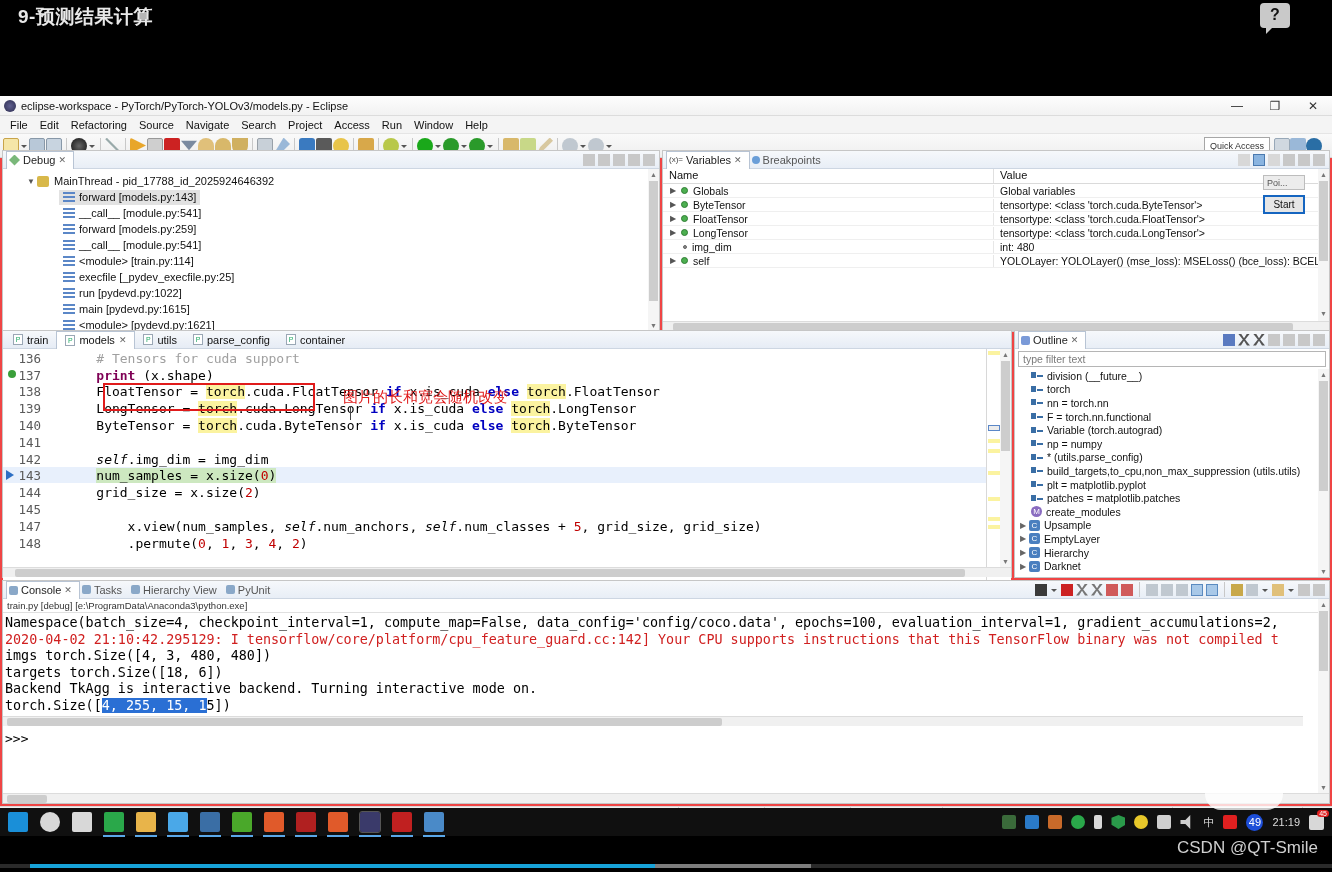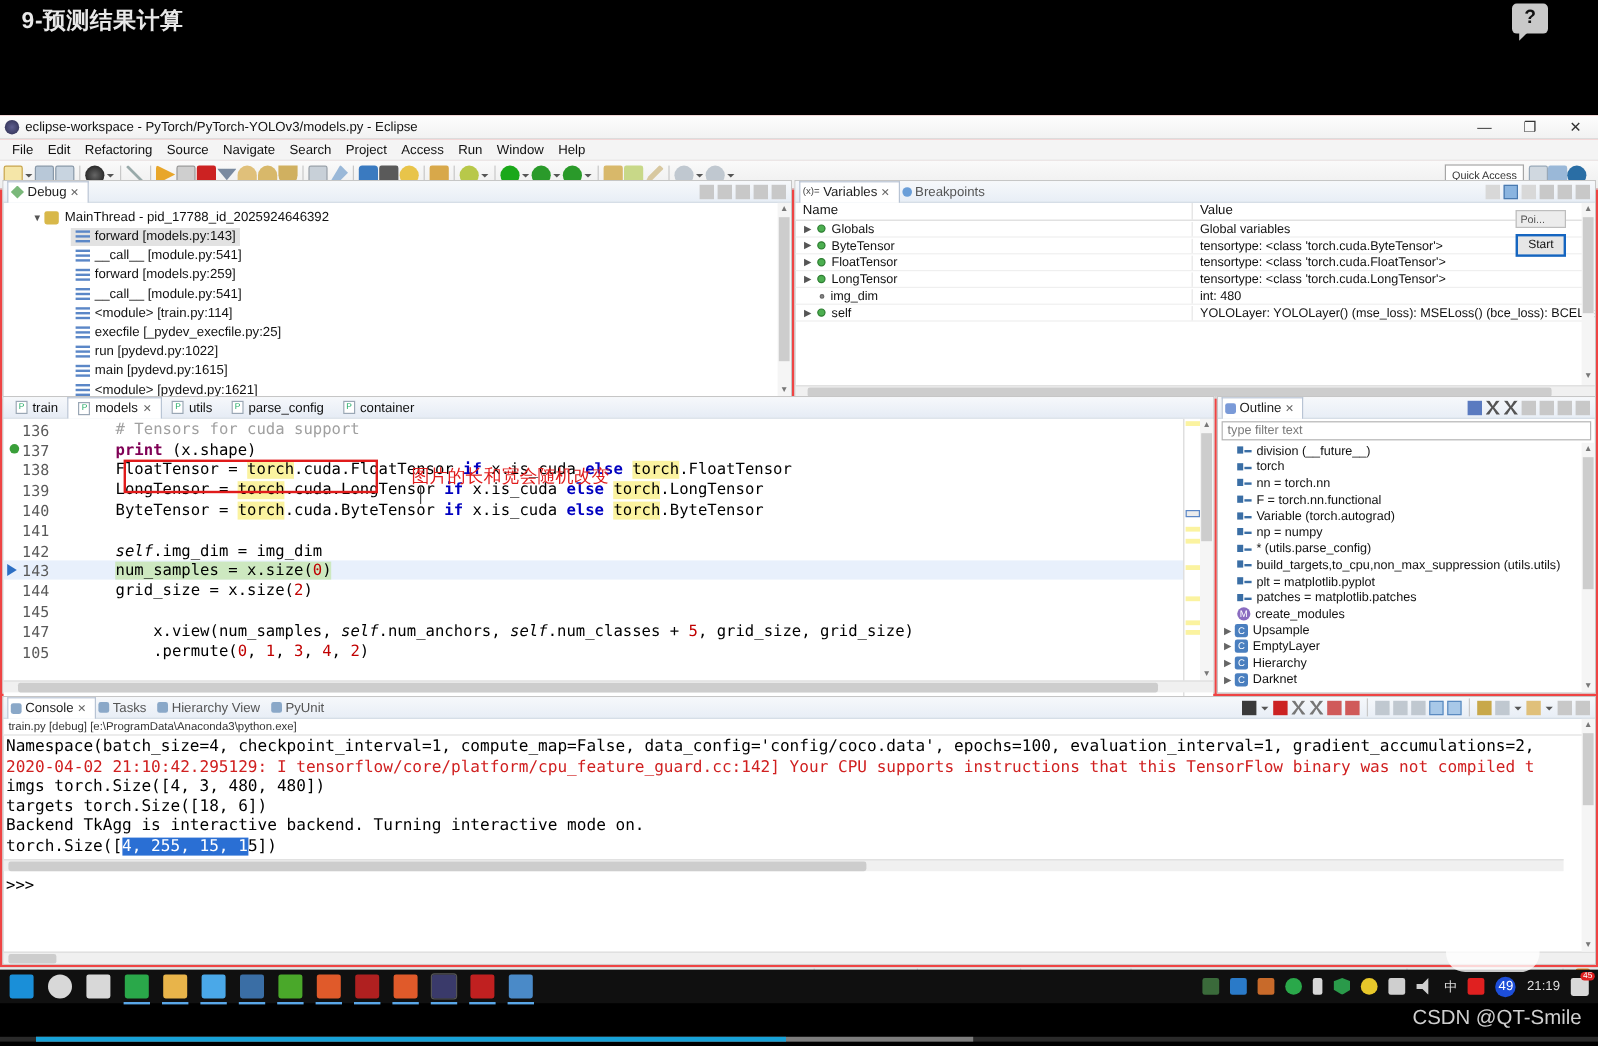--- a/index.html
+++ b/index.html
@@ -548,21 +548,21 @@
           <div class="cline" style="position: relative;"><span class="bp" style="top:4px"></span><span class="gut">137</span><span class="ctext">    <span class="kw">print</span> (x.shape)</span></div>
           <div class="cline" style="position: relative;"><span class="gut">138</span><span class="ctext">    FloatTensor = <span class="hl">torch</span>.cuda.FloatTensor <span class="blue">if</span> x.is_cuda <span class="blue">else</span> <span class="hl">torch</span>.FloatTensor</span></div>
           <div class="cline" style="position: relative;"><span class="gut">139</span><span class="ctext">    LongTensor = <span class="hl">torch</span>.cuda.LongTensor <span class="blue">if</span> x.is_cuda <span class="blue">else</span> <span class="hl">torch</span>.LongTensor</span></div>
           <div class="cline" style="position: relative;"><span class="gut">140</span><span class="ctext">    ByteTensor = <span class="hl">torch</span>.cuda.ByteTensor <span class="blue">if</span> x.is_cuda <span class="blue">else</span> <span class="hl">torch</span>.ByteTensor</span></div>
           <div class="cline" style="position: relative;"><span class="gut">141</span><span class="ctext"></span></div>
           <div class="cline" style="position: relative;"><span class="gut">142</span><span class="ctext">    <span class="ital">self</span>.img_dim = img_dim</span></div>
           <div class="cline cur" style="position: relative;"><span class="arrow" style="top:3px"></span><span class="gut">143</span><span class="ctext">    <span class="grn">num_samples = x.size(<span class="num">0</span>)</span></span></div>
           <div class="cline" style="position: relative;"><span class="gut">144</span><span class="ctext">    grid_size = x.size(<span class="num">2</span>)</span></div>
           <div class="cline" style="position: relative;"><span class="gut">145</span><span class="ctext"></span></div>
           <div class="cline" style="position: relative;"><span class="gut">147</span><span class="ctext">        x.view(num_samples, <span class="ital">self</span>.num_anchors, <span class="ital">self</span>.num_classes + <span class="num">5</span>, grid_size, grid_size)</span></div>
-          <div class="cline" style="position: relative;"><span class="gut">105</span><span class="ctext">        .permute(<span class="num">0</span>, <span class="num">1</span>, <span class="num">3</span>, <span class="num">4</span>, <span class="num">2</span>)</span></div>
+          <div class="cline" style="position: relative;"><span class="gut">148</span><span class="ctext">        .permute(<span class="num">0</span>, <span class="num">1</span>, <span class="num">3</span>, <span class="num">4</span>, <span class="num">2</span>)</span></div>
         </div>
 
       <div class="redbox" style="left:100px; top:52px; width:212px; height:28px;"></div>
       <div class="anno" style="left:340px; top:57px;">图片的长和宽会随机改变</div>
       <div class="icursor" style="left:347px; top:75px;"></div>
 
       <div class="overview" style="top:18px;right:11px;bottom:10px">
         <div class="ovmark" style="top:2px"></div>
         <div class="ovcur" style="top:76px"></div>
         <div class="ovmark" style="top:90px"></div>

